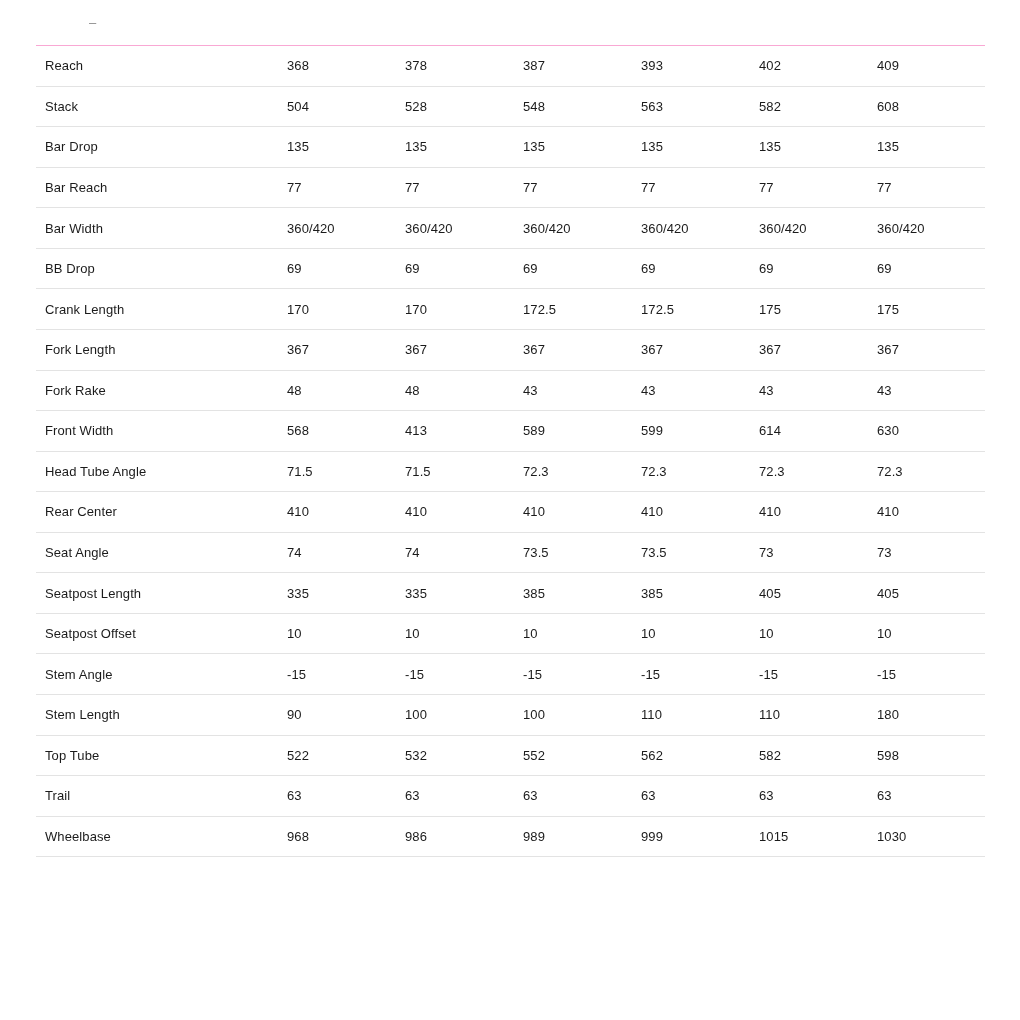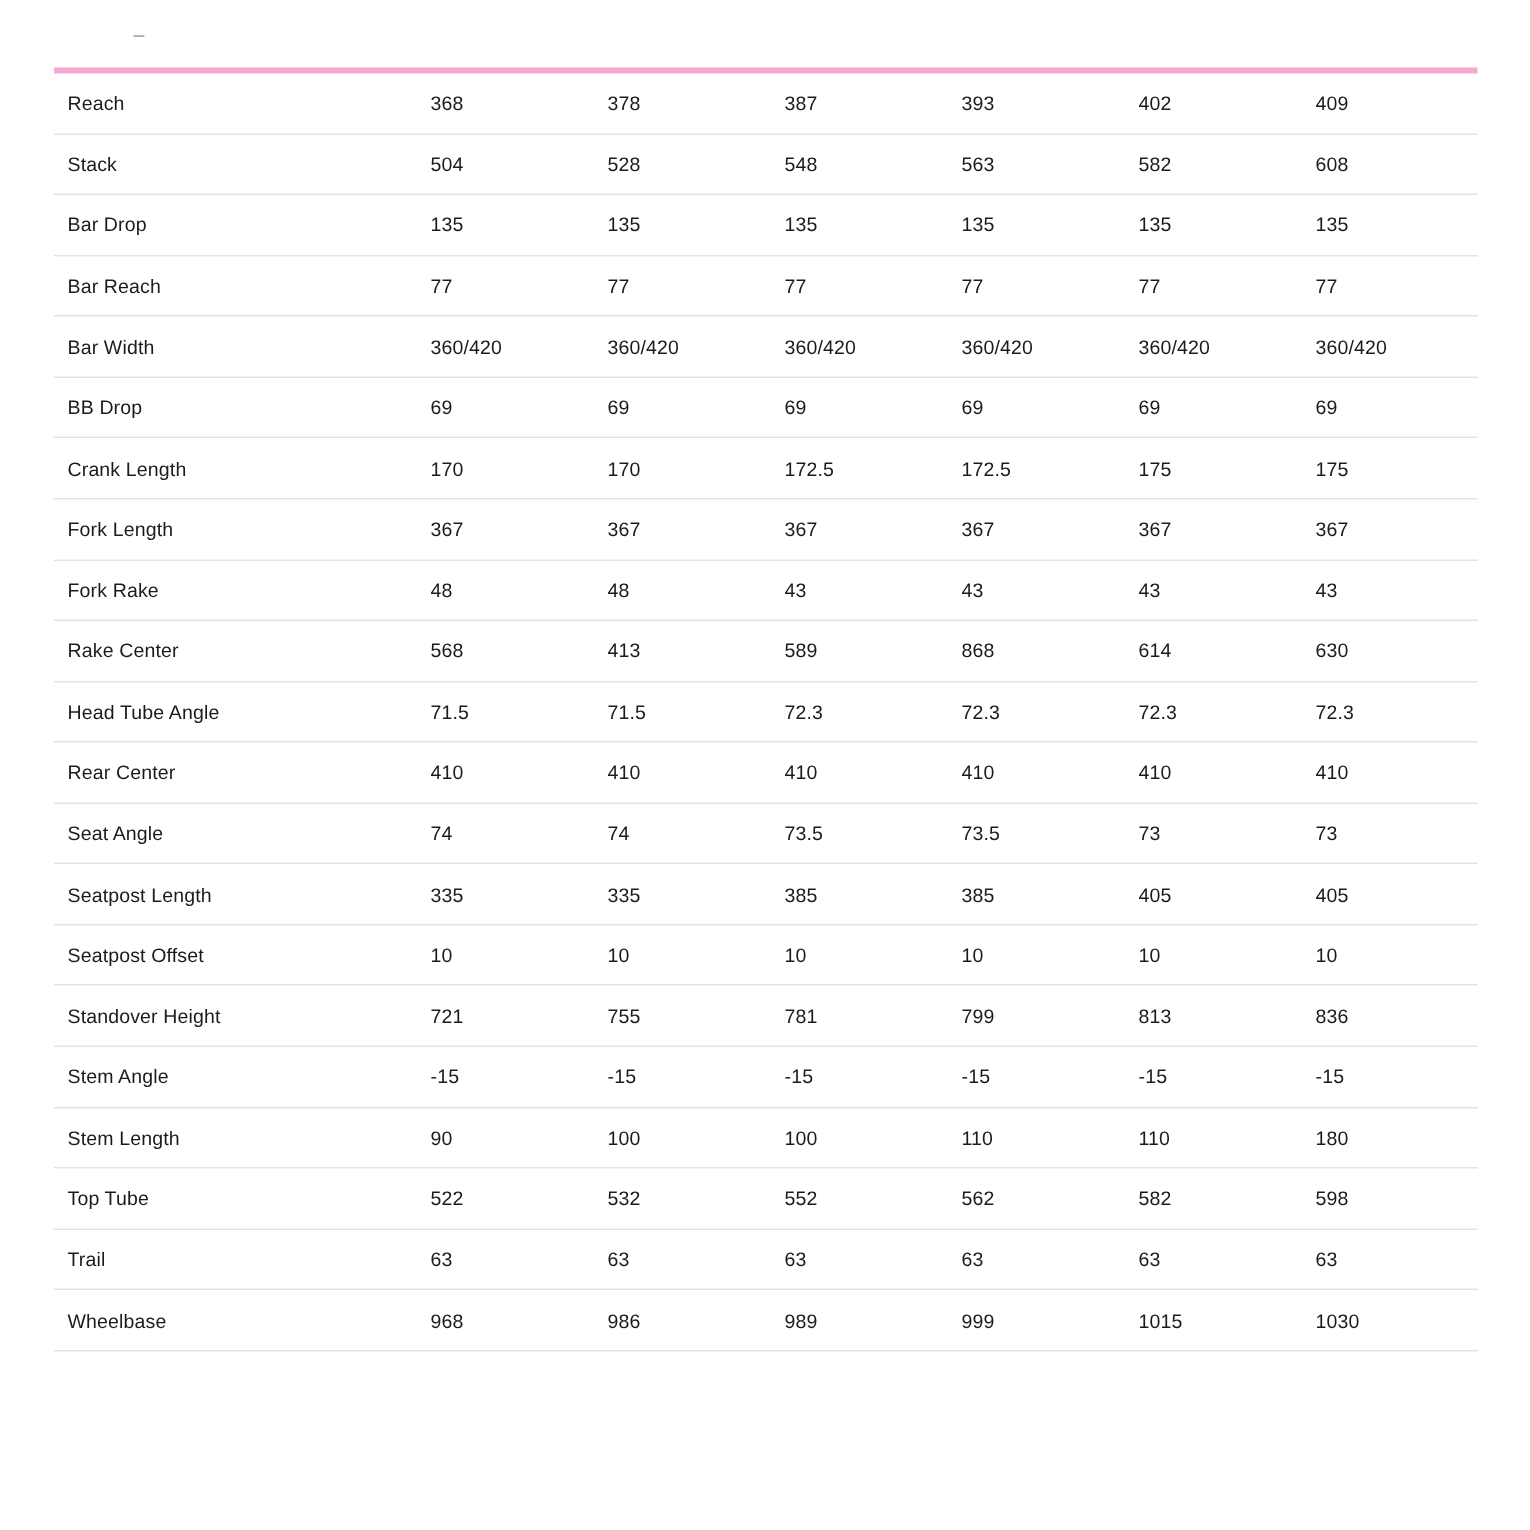--- a/index.html
+++ b/index.html
@@ -23,21 +23,21 @@
     font-size: 13px;
     line-height: 13px;
     color: #8c8c8c;
     user-select: none;
   }
   .geo-table {
     position: absolute;
     left: 36px;
     top: 45px;
     width: 949px;
-    border-top: 4px solid #f9a8d4;
+    border-top: 1px solid #f9a8d4;
   }
   .geo-row {
     display: grid;
     grid-template-columns: 251px 118px 118px 118px 118px 118px 1fr;
     align-items: center;
     height: 40.57px;
     border-bottom: 1px solid #e3e3e3;
   }
   .cell {
     font-size: 13px;
@@ -143,25 +143,25 @@
     <div class="cell label">Fork Rake</div>
     <div class="cell value">48</div>
     <div class="cell value">48</div>
     <div class="cell value">43</div>
     <div class="cell value">43</div>
     <div class="cell value">43</div>
     <div class="cell value">43</div>
   </div>
 
   <div class="geo-row">
-    <div class="cell label">Rake Center</div>
+    <div class="cell label">Front Width</div>
     <div class="cell value">568</div>
     <div class="cell value">413</div>
     <div class="cell value">589</div>
-    <div class="cell value">868</div>
+    <div class="cell value">599</div>
     <div class="cell value">614</div>
     <div class="cell value">630</div>
   </div>
 
 
   <div class="geo-row">
     <div class="cell label">Head Tube Angle</div>
     <div class="cell value">71.5</div>
     <div class="cell value">71.5</div>
     <div class="cell value">72.3</div>
@@ -204,29 +204,20 @@
   <div class="geo-row">
     <div class="cell label">Seatpost Offset</div>
     <div class="cell value">10</div>
     <div class="cell value">10</div>
     <div class="cell value">10</div>
     <div class="cell value">10</div>
     <div class="cell value">10</div>
     <div class="cell value">10</div>
   </div>
 
-  <div class="geo-row">
-    <div class="cell label">Standover Height</div>
-    <div class="cell value">721</div>
-    <div class="cell value">755</div>
-    <div class="cell value">781</div>
-    <div class="cell value">799</div>
-    <div class="cell value">813</div>
-    <div class="cell value">836</div>
-  </div>
 
   <div class="geo-row">
     <div class="cell label">Stem Angle</div>
     <div class="cell value">-15</div>
     <div class="cell value">-15</div>
     <div class="cell value">-15</div>
     <div class="cell value">-15</div>
     <div class="cell value">-15</div>
     <div class="cell value">-15</div>
   </div>

